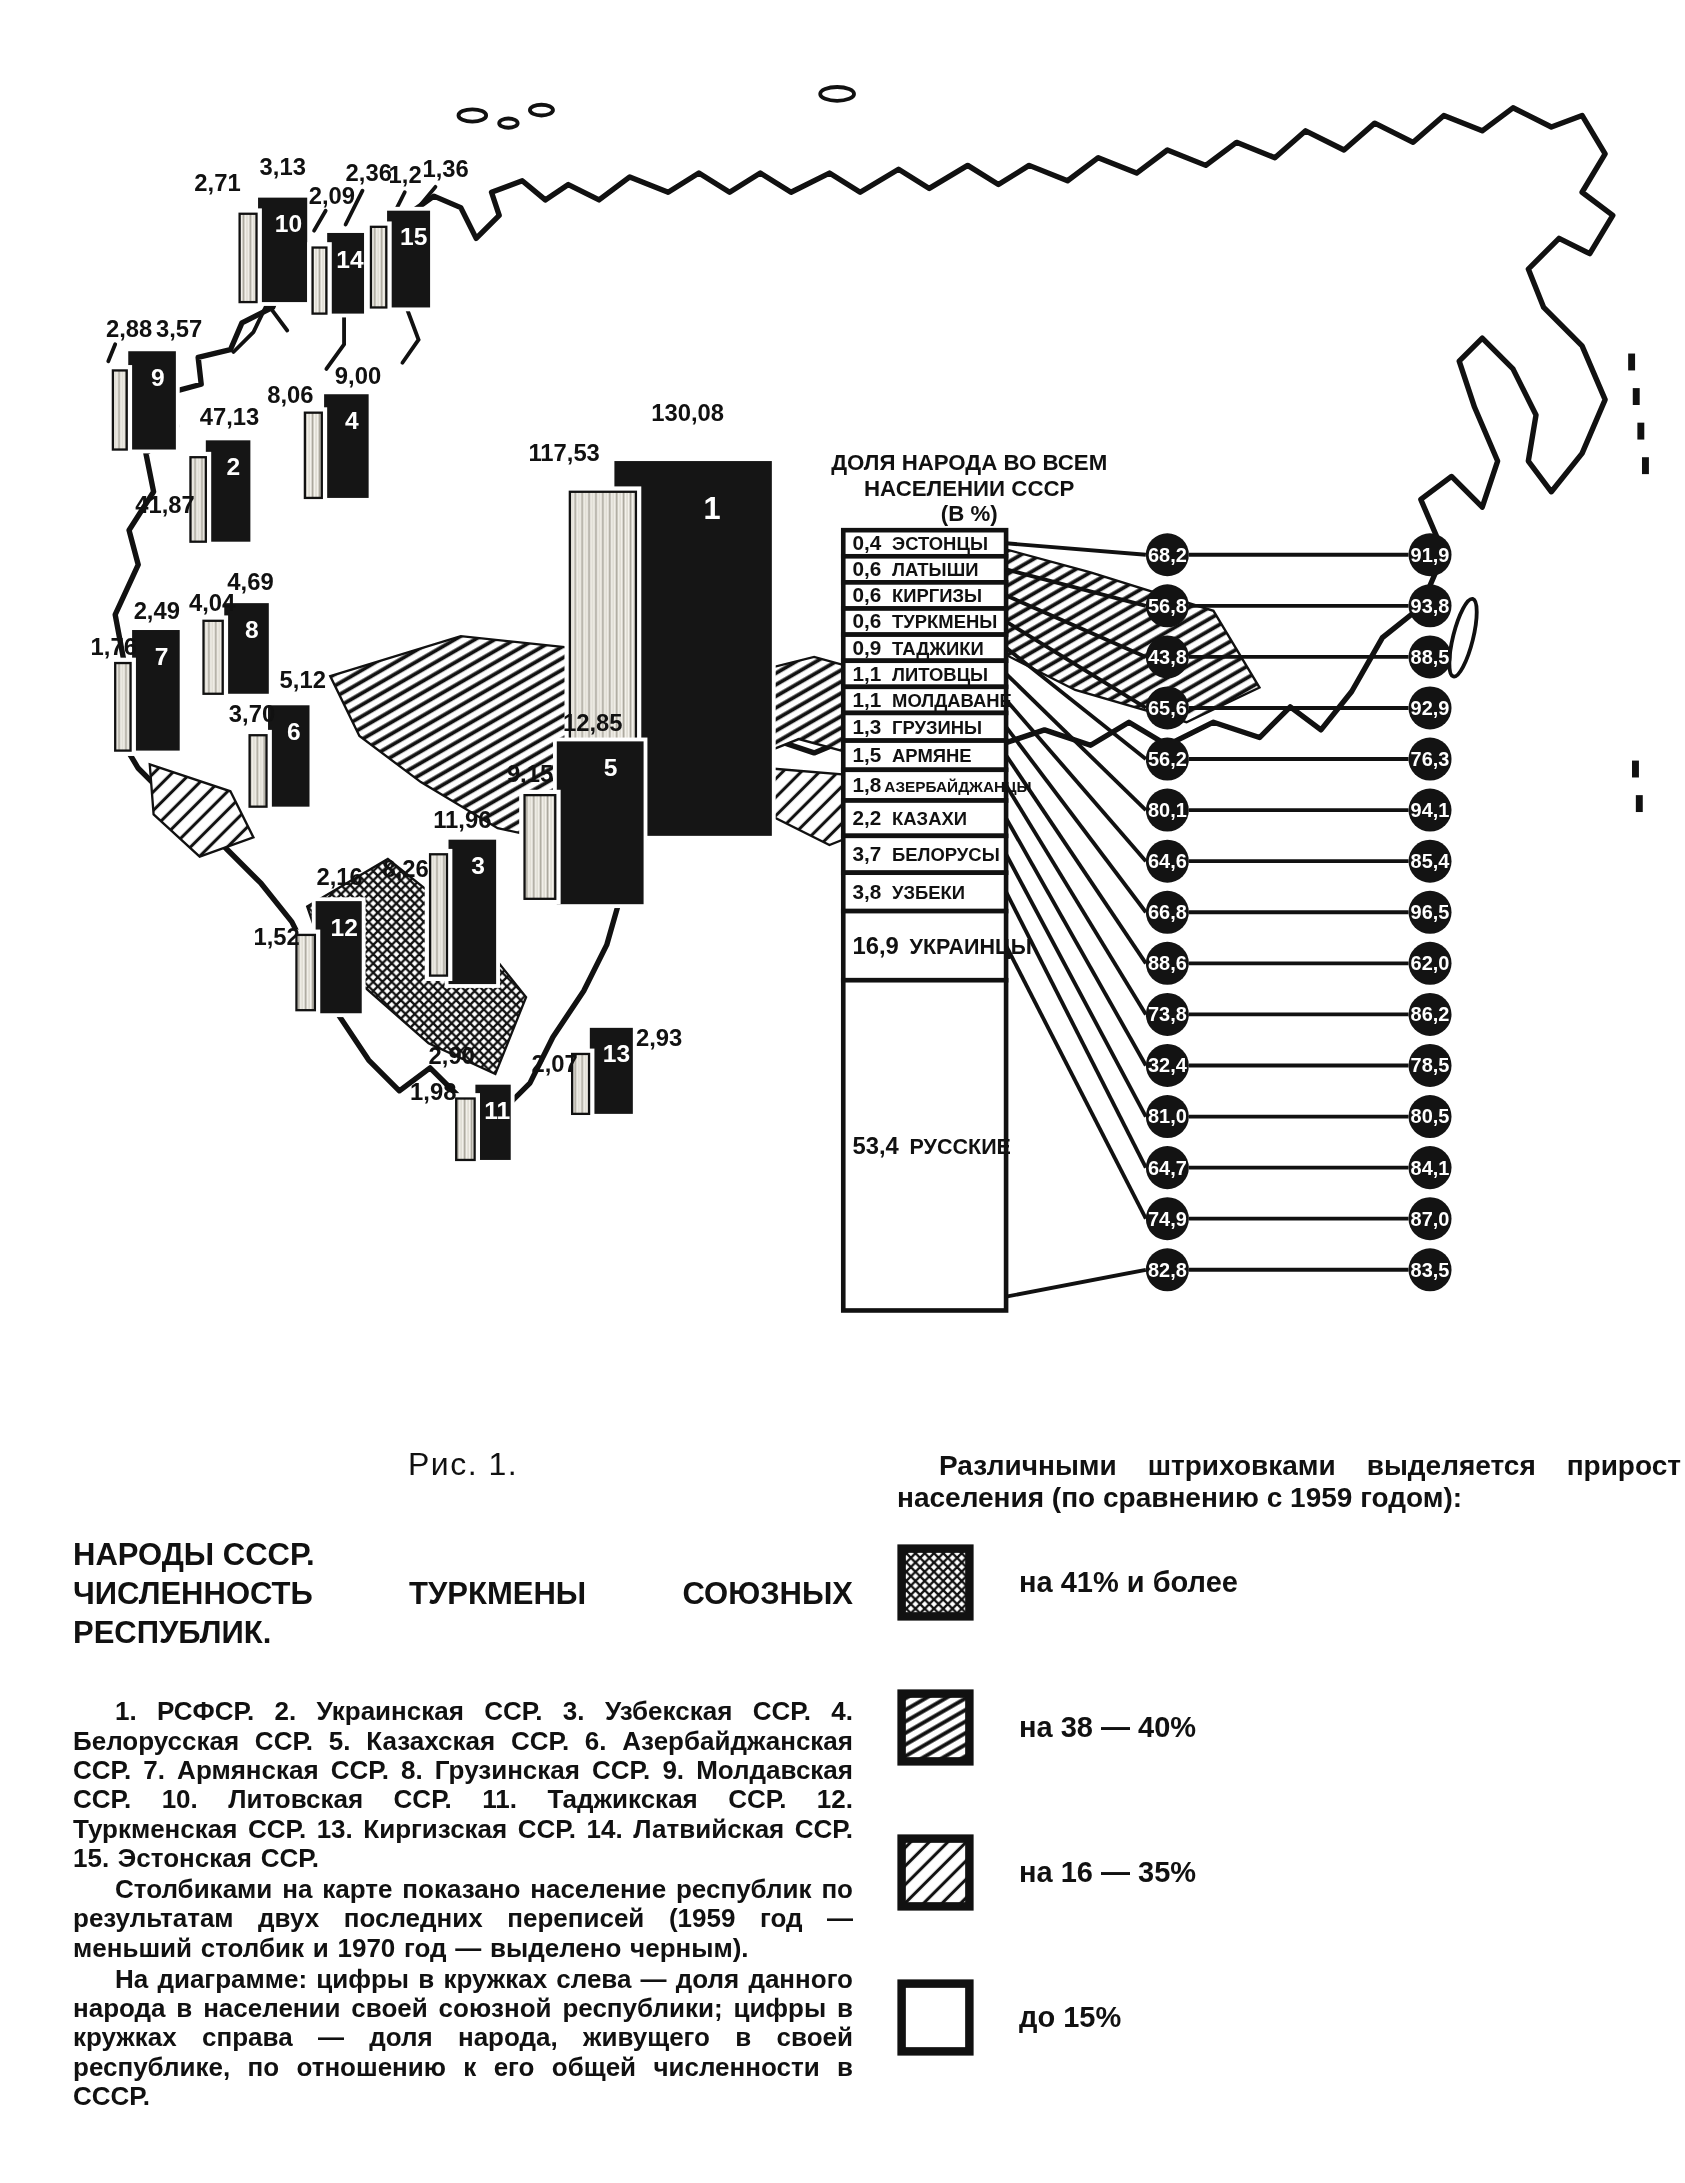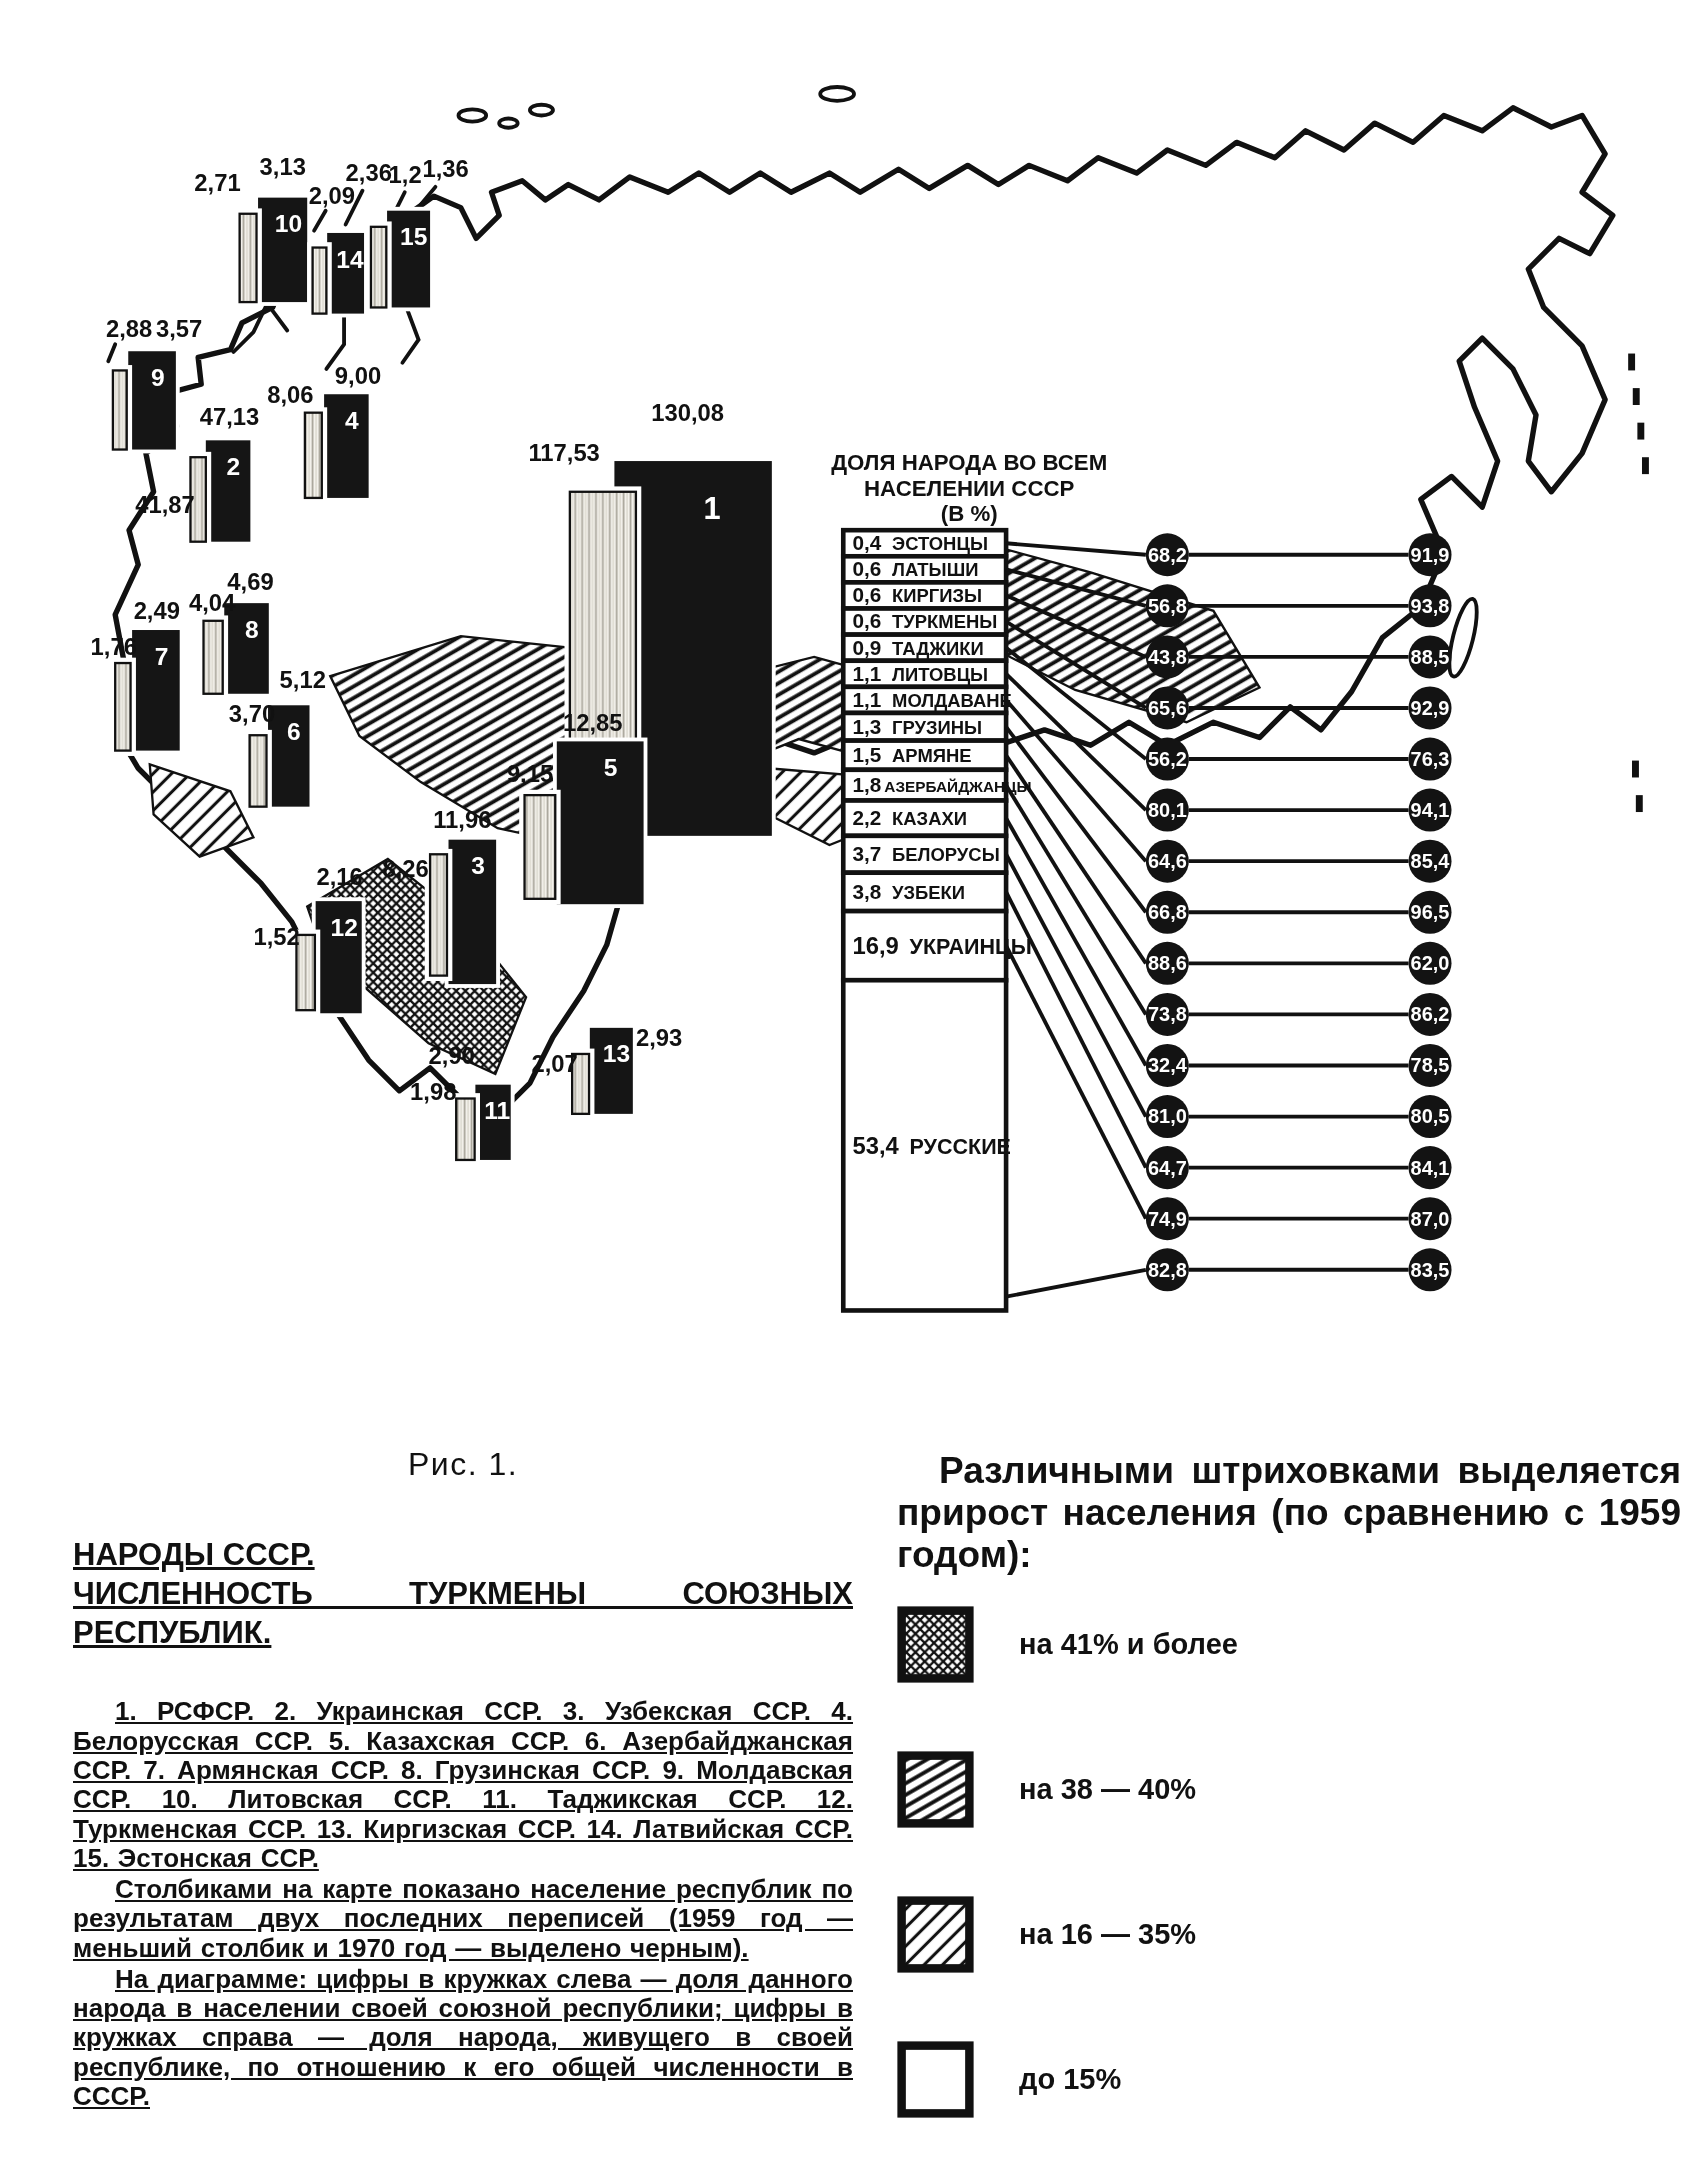--- a/index.html
+++ b/index.html
@@ -1,27 +1,27 @@
 <!DOCTYPE html>
 <html style="font-size:12.3px"><head>
 <meta charset="utf-8">
 <style>
   html,body{margin:0;padding:0;background:#e8e8e8;}
   .page{position:relative;width:1685px;height:2183px;background:#ffffff;
         font-family:"Liberation Sans",sans-serif;color:#111;overflow:hidden;}
   svg text{font-family:"Liberation Sans",sans-serif;}
   .caption{position:absolute;left:73px;top:1446px;width:780px;text-align:center;
            font-size:32px;font-weight:400;letter-spacing:1.5px;}
-  .col-left{position:absolute;left:73px;top:1536px;width:780px;text-decoration:underline;}
+  .col-left{position:absolute;left:73px;top:1536px;width:780px;}
   .col-right{position:absolute;left:897px;top:1450px;width:784px;}
   .head-line{font-size:31px;font-weight:700;line-height:1.25;text-align:justify;}
   .head-line.just{text-align-last:justify;}
   .para{font-size:26px;font-weight:700;line-height:1.13;text-align:justify;
         text-indent:42px;margin:0 0 1.5px 0;word-spacing:1.5px;}
-  .intro{font-size:37px;font-weight:700;line-height:1.13;text-align:justify;text-indent:42px;}
+  .intro{font-size:28px;font-weight:700;line-height:1.13;text-align:justify;text-indent:42px;}
   .legend{margin-top:31px;display:flex;flex-direction:column;gap:68px;}
   .legend-item{display:flex;align-items:center;gap:45px;}
   .legend-label{font-size:29px;font-weight:700;}
   .sp{margin-top:45px;}
 </style>
 </head>
 <body>
 
 <div class="page">
 

